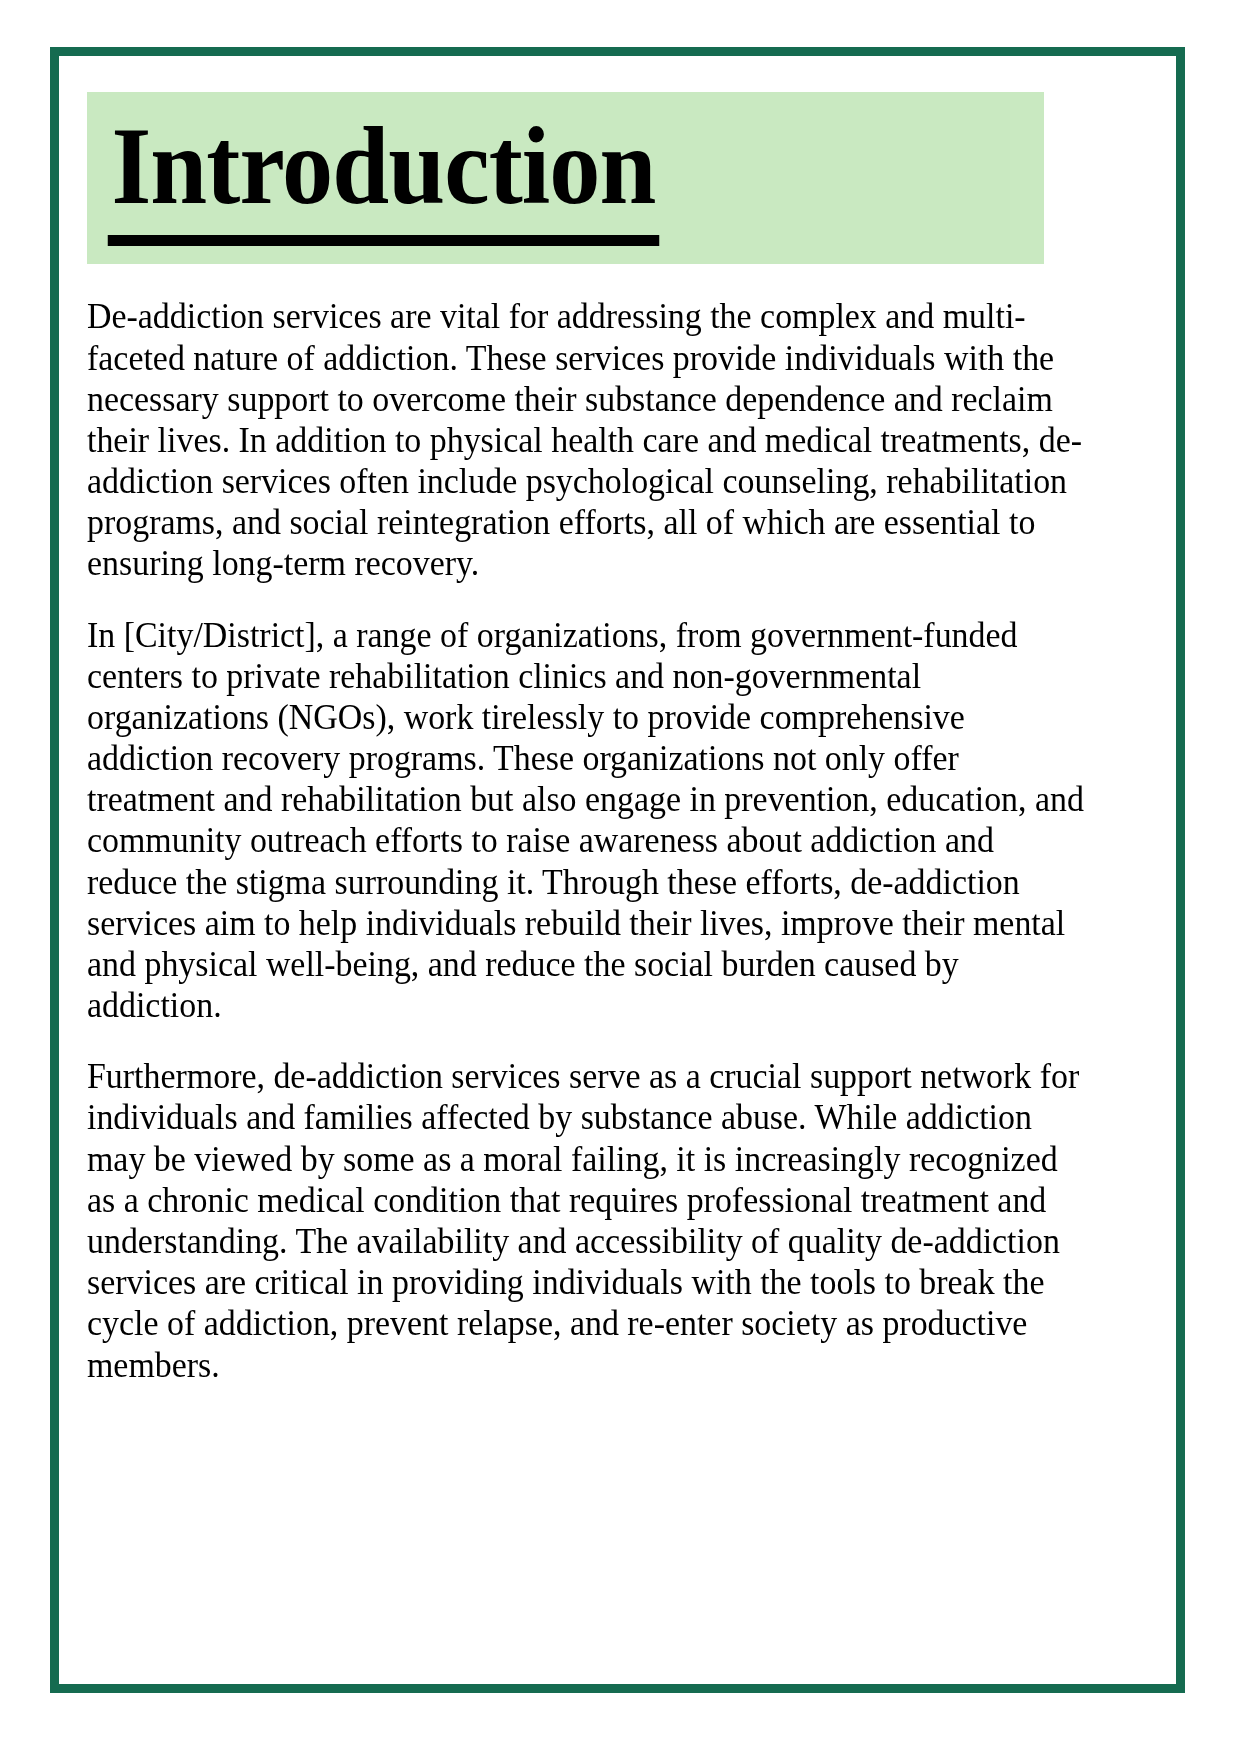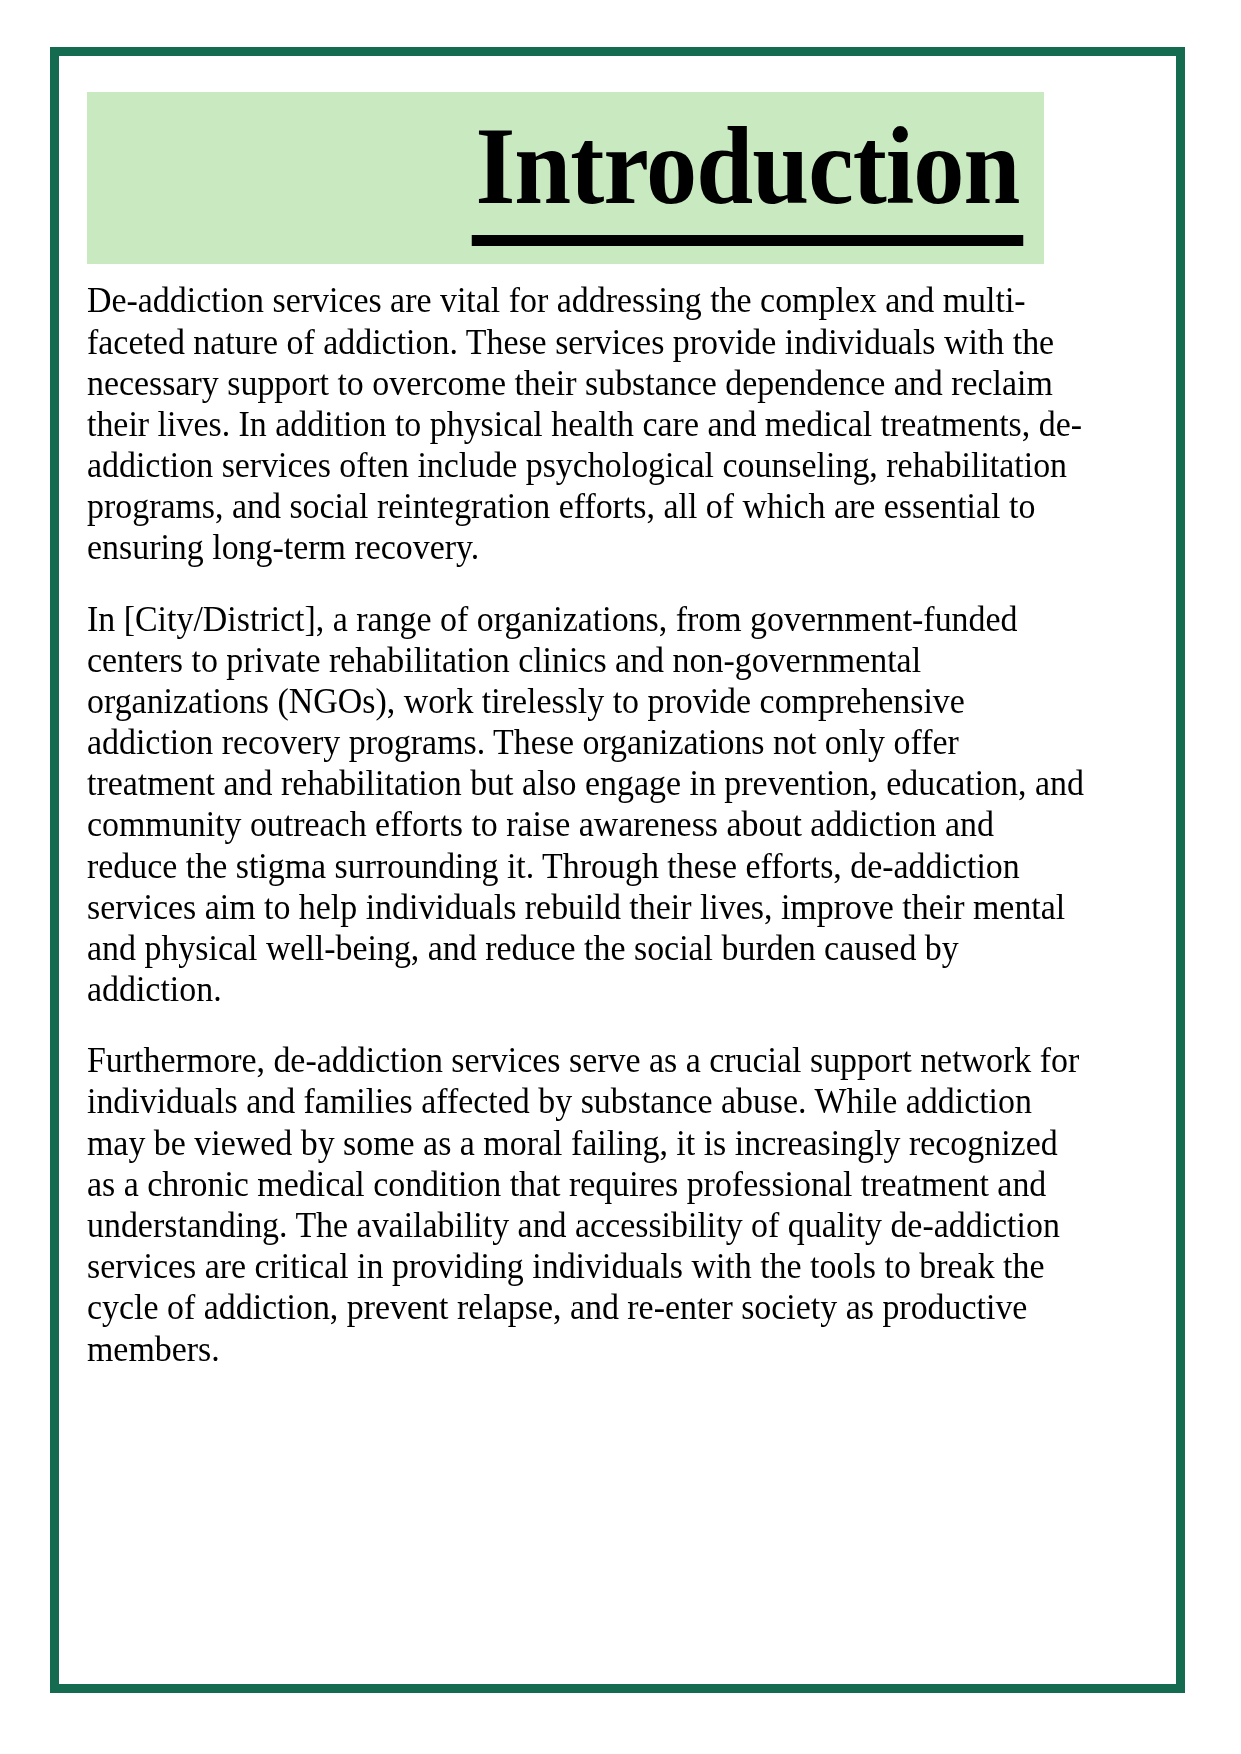--- a/index.html
+++ b/index.html
@@ -46,39 +46,39 @@
     box-sizing: border-box;
   }
 
   
   .title-banner {
     background: #c9e9c1;
     width: 957px;
     margin: 0 0 0 6px;
     padding: 12px 0 18px 0;
     box-sizing: border-box;
-    text-align: right;
+    text-align: left;
   }
   .title-text {
     display: inline-block;
     font-family: "Liberation Serif", "DejaVu Serif", serif;
     font-weight: bold;
     font-size: 110px;
     line-height: 1.14;
     letter-spacing: -1px;
     color: #000000;
     padding: 0 4px 6px 4px;
     border-bottom: 11px solid #000000;
     transform: scaleX(0.93);
     transform-origin: center;
   }
 
   
   .body-copy {
-    margin-top: 16px;
+    margin-top: 32px;
     padding: 0 16px 0 6px;
   }
   .paragraph {
     font-family: "Liberation Serif", "DejaVu Serif", serif;
     font-size: 35.5px;
     line-height: 1.16;
     color: #000000;
     margin: 0 0 30px 0;
     text-align: left;
     transform: scaleX(0.955);

